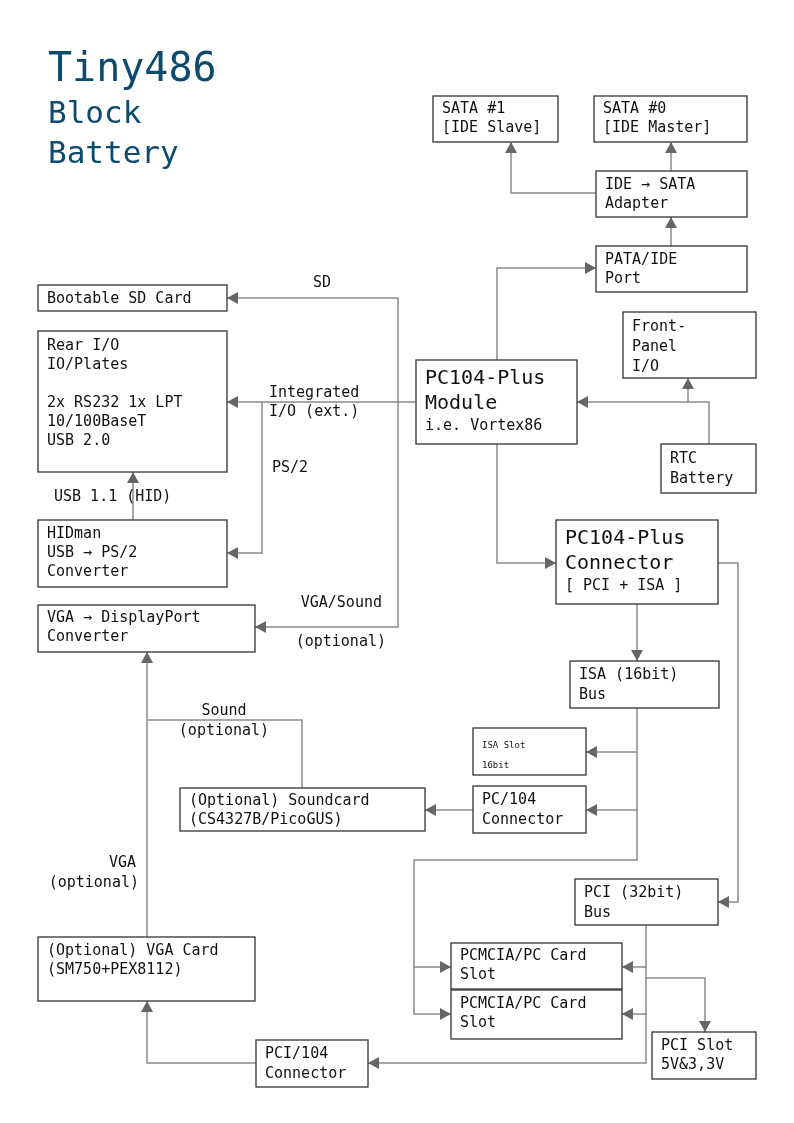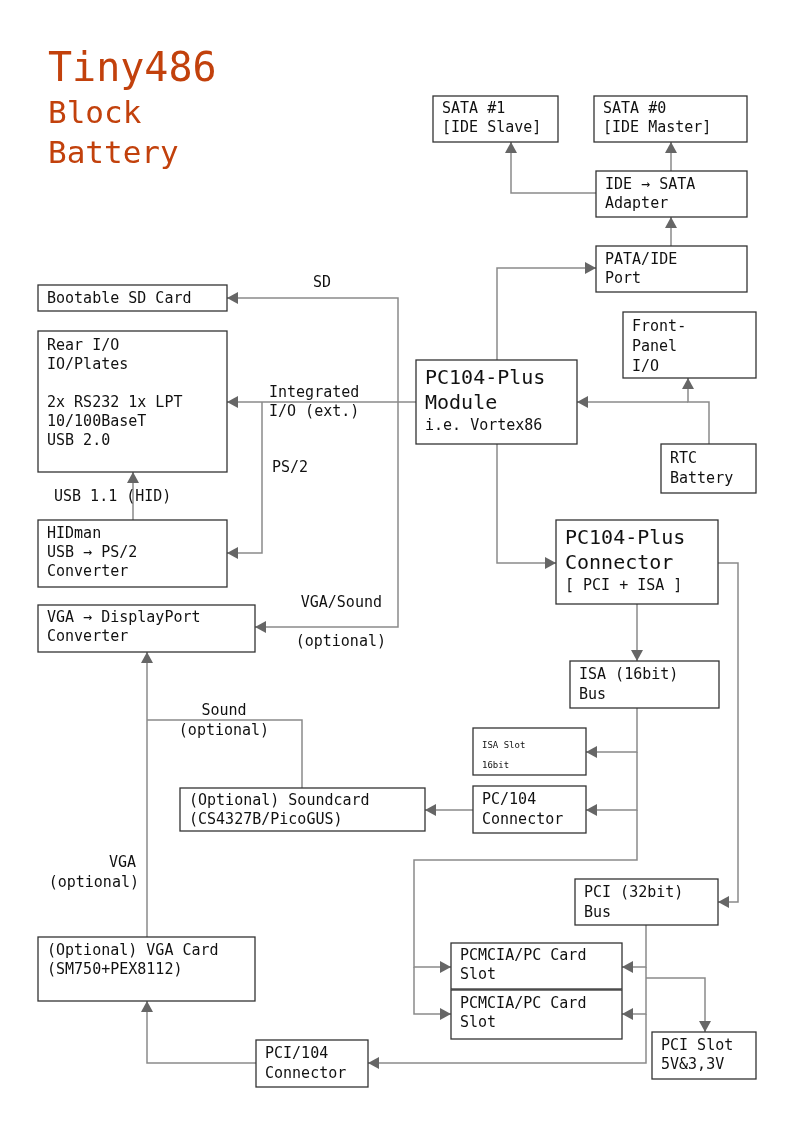--- a/index.html
+++ b/index.html
@@ -1,19 +1,19 @@
 <!DOCTYPE html>
 <html><head>
 <meta charset="utf-8">
 <style>
   html, body { margin: 0; padding: 0; background: #ffffff; }
   body { width: 794px; height: 1123px; position: relative; overflow: hidden;
          font-family: "DejaVu Sans Mono", "Liberation Mono", monospace; color: #111; }
   #diagram { position: absolute; left: 0; top: 0; }
-  .title { position: absolute; left: 48px; font-family: "DejaVu Sans Mono", monospace; color: #c2410c; line-height: 1; text-align: right; }
+  .title { position: absolute; left: 48px; font-family: "DejaVu Sans Mono", monospace; color: #0c4a6e; line-height: 1; text-align: right; }
   .t1 { top: 47px; font-size: 40px; }
   .t2 { top: 97px; font-size: 31px; }
   .t3 { top: 137px; font-size: 31px; }
   svg text { font-family: "DejaVu Sans Mono", "Liberation Mono", monospace; fill: #111; }
   .box { fill: #fff; stroke: #333; stroke-width: 1.3; }
   .wire { fill: none; stroke: #8a8a8a; stroke-width: 1.5; }
   .ah { fill: #666; }
 </style>
 </head>
 <body>

